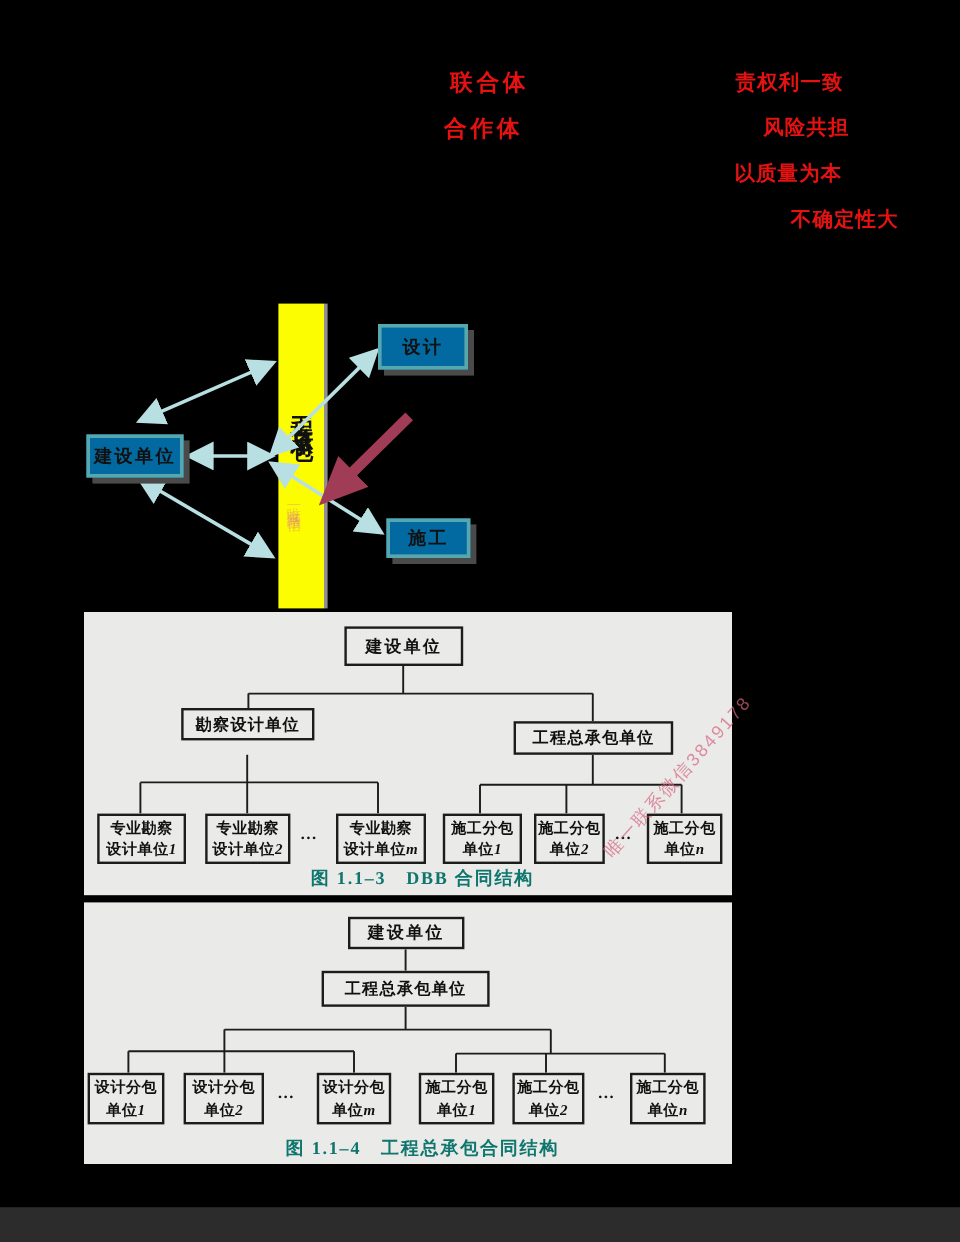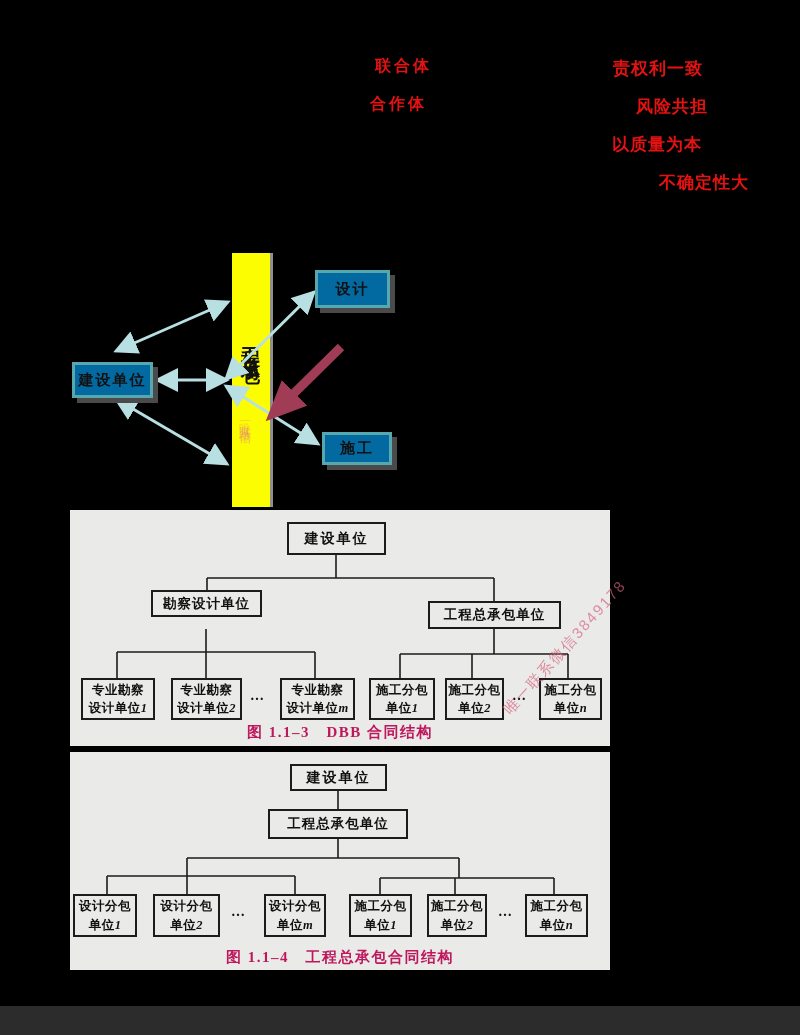--- a/index.html
+++ b/index.html
@@ -1,19 +1,19 @@
 <!DOCTYPE html>
 <html><head>
 <meta charset="utf-8">
 <style>
   html,body{margin:0;padding:0;background:#000;}
   #stage{position:relative;width:800px;height:1035px;background:#000;overflow:hidden;
          font-family:"Liberation Sans","DejaVu Sans",sans-serif;}
   
-  .rednote{position:absolute;color:#e61212;font-weight:700;font-size:16px;letter-spacing:3px;
+  .rednote{position:absolute;color:#e61212;font-weight:700;font-size:19px;letter-spacing:3px;
            font-family:"DejaVu Sans",sans-serif;white-space:nowrap;}
   .rednote.small{font-size:17px;letter-spacing:1px;}
   
   #ybar{position:absolute;left:232px;top:253px;width:38px;height:254px;background:#fdfd02;}
   #ybar-edge{position:absolute;left:270px;top:253px;width:3px;height:254px;background:#8f8f8f;}
   #ybar-text{position:absolute;left:50%;top:78px;transform:translateX(-50%);
              writing-mode:vertical-rl;text-orientation:upright;color:#111;
              font-size:19px;font-weight:700;letter-spacing:5px;line-height:1;}
   .mbox{position:absolute;background:#0369a1;border:3px solid #57a8ae;
         box-shadow:5px 5px 0 #4a4a4a;display:flex;align-items:center;justify-content:center;
@@ -32,21 +32,21 @@
   .panel svg{position:absolute;left:0;top:0;}
   .pbox{position:absolute;border:2px solid #1c1c1c;display:flex;align-items:center;justify-content:center;
         color:#111;font-family:"Liberation Serif","DejaVu Serif",serif;font-weight:700;
         text-align:center;background:#eaeae8;z-index:2;}
   .pbox.root{font-size:14px;letter-spacing:2px;}
   .pbox.lvl2{font-size:13.5px;letter-spacing:1px;}
   .pbox.leaf{font-size:12.5px;line-height:1.45;letter-spacing:0.5px;}
   .pbox.leaf .v{font-style:italic;font-family:"Liberation Serif",serif;}
   .dots{position:absolute;color:#111;font-size:14px;font-weight:700;z-index:2;
         font-family:"Liberation Serif",serif;}
-  .caption{position:absolute;left:0;width:100%;text-align:center;color:#be185d;
+  .caption{position:absolute;left:12px;width:100%;text-align:center;color:#0f766e;
            font-family:"Liberation Serif","DejaVu Serif",serif;font-weight:700;font-size:15px;
            letter-spacing:1.5px;z-index:2;}
   .panel-watermark{position:absolute;color:rgba(214,100,125,0.7);font-size:15px;letter-spacing:2px;
                    transform:rotate(-48deg);white-space:nowrap;z-index:4;pointer-events:none;}
   #bottom-band{position:absolute;left:0;top:1006px;width:800px;height:29px;background:#2c2c2c;}
 </style>
 </head>
 <body>
 
 <div id="stage">

